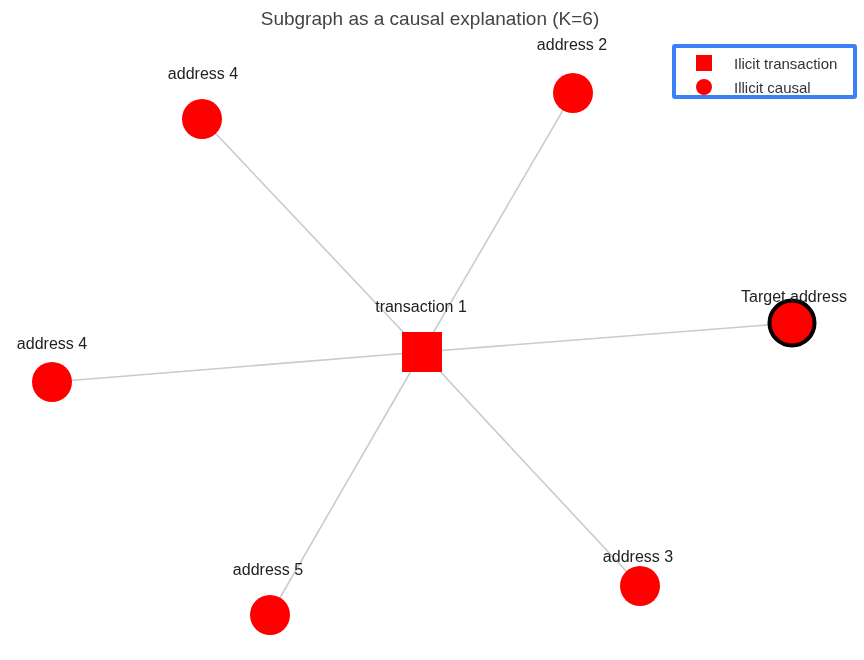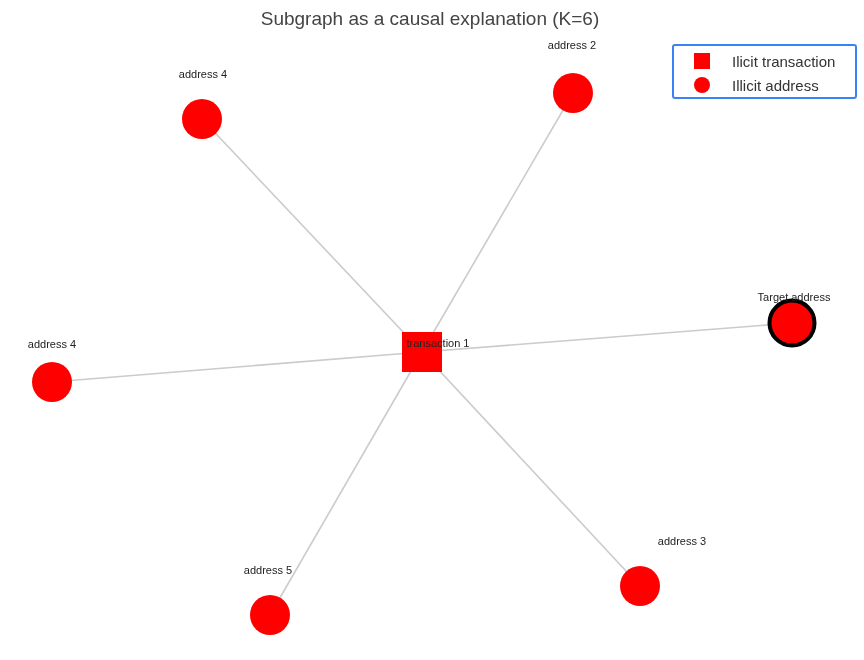--- a/index.html
+++ b/index.html
@@ -41,34 +41,34 @@
     transform: translate(-50%, -50%);
     background: var(--node-red);
     box-sizing: content-box;
     z-index: 2;
   }
   .node.circle { border-radius: 50%; }
   .node.target { border: 4.5px solid var(--outline-color); }
   .node-label {
     position: absolute;
     transform: translate(-50%, -50%);
-    font-size: 11px;
+    font-size: 16px;
     color: #222222;
     white-space: nowrap;
     z-index: 3;
   }
   .legend {
     position: absolute;
     left: 672px;
     top: 44px;
     width: 185px;
     height: 55px;
     box-sizing: border-box;
     background: #ffffff;
-    border: 2px solid #3b82f6;
+    border: 4px solid #3b82f6;
     border-radius: 3px;
     padding-top: 3px;
     z-index: 5;
   }
   .legend-row {
     display: flex;
     align-items: center;
     height: 24px;
   }
   .legend-marker {
@@ -102,31 +102,31 @@
 
   <div class="figure-title">Subgraph as a causal explanation (K=6)</div>
 
   <div class="legend">
     <div class="legend-row">
       <span class="legend-marker square"></span>
       <span class="legend-label">Ilicit transaction</span>
     </div>
     <div class="legend-row">
       <span class="legend-marker circle"></span>
-      <span class="legend-label">Illicit address</span>
+      <span class="legend-label">Illicit causal</span>
     </div>
   </div>
 
 <div class="node square" style="left: 422px; top: 352px; width: 40px; height: 40px;"></div>
-    <div class="node-label" style="left: 438px; top: 307px; margin-top: 36px;">transaction 1</div>
+    <div class="node-label" style="left: 421px; top: 307px;">transaction 1</div>
     <div class="node circle" style="left: 202px; top: 119px; width: 40px; height: 40px;"></div>
     <div class="node-label" style="left: 203px; top: 74px;">address 4</div>
     <div class="node circle" style="left: 573px; top: 93px; width: 40px; height: 40px;"></div>
     <div class="node-label" style="left: 572px; top: 45px;">address 2</div>
     <div class="node circle" style="left: 640px; top: 586px; width: 40px; height: 40px;"></div>
-    <div class="node-label" style="left: 638px; top: 541px; margin-left: 44px;">address 3</div>
+    <div class="node-label" style="left: 638px; top: 557px;">address 3</div>
     <div class="node circle" style="left: 52px; top: 382px; width: 40px; height: 40px;"></div>
     <div class="node-label" style="left: 52px; top: 337px; margin-top: 7px;">address 4</div>
     <div class="node circle" style="left: 270px; top: 615px; width: 40px; height: 40px;"></div>
     <div class="node-label" style="left: 268px; top: 570px;">address 5</div>
     <div class="node circle target" style="left: 792px; top: 323px; width: 41px; height: 41px;"></div>
     <div class="node-label" style="left: 794px; top: 277px; margin-top: 20px;">Target address</div>
   </div>
 
 </body></html>

